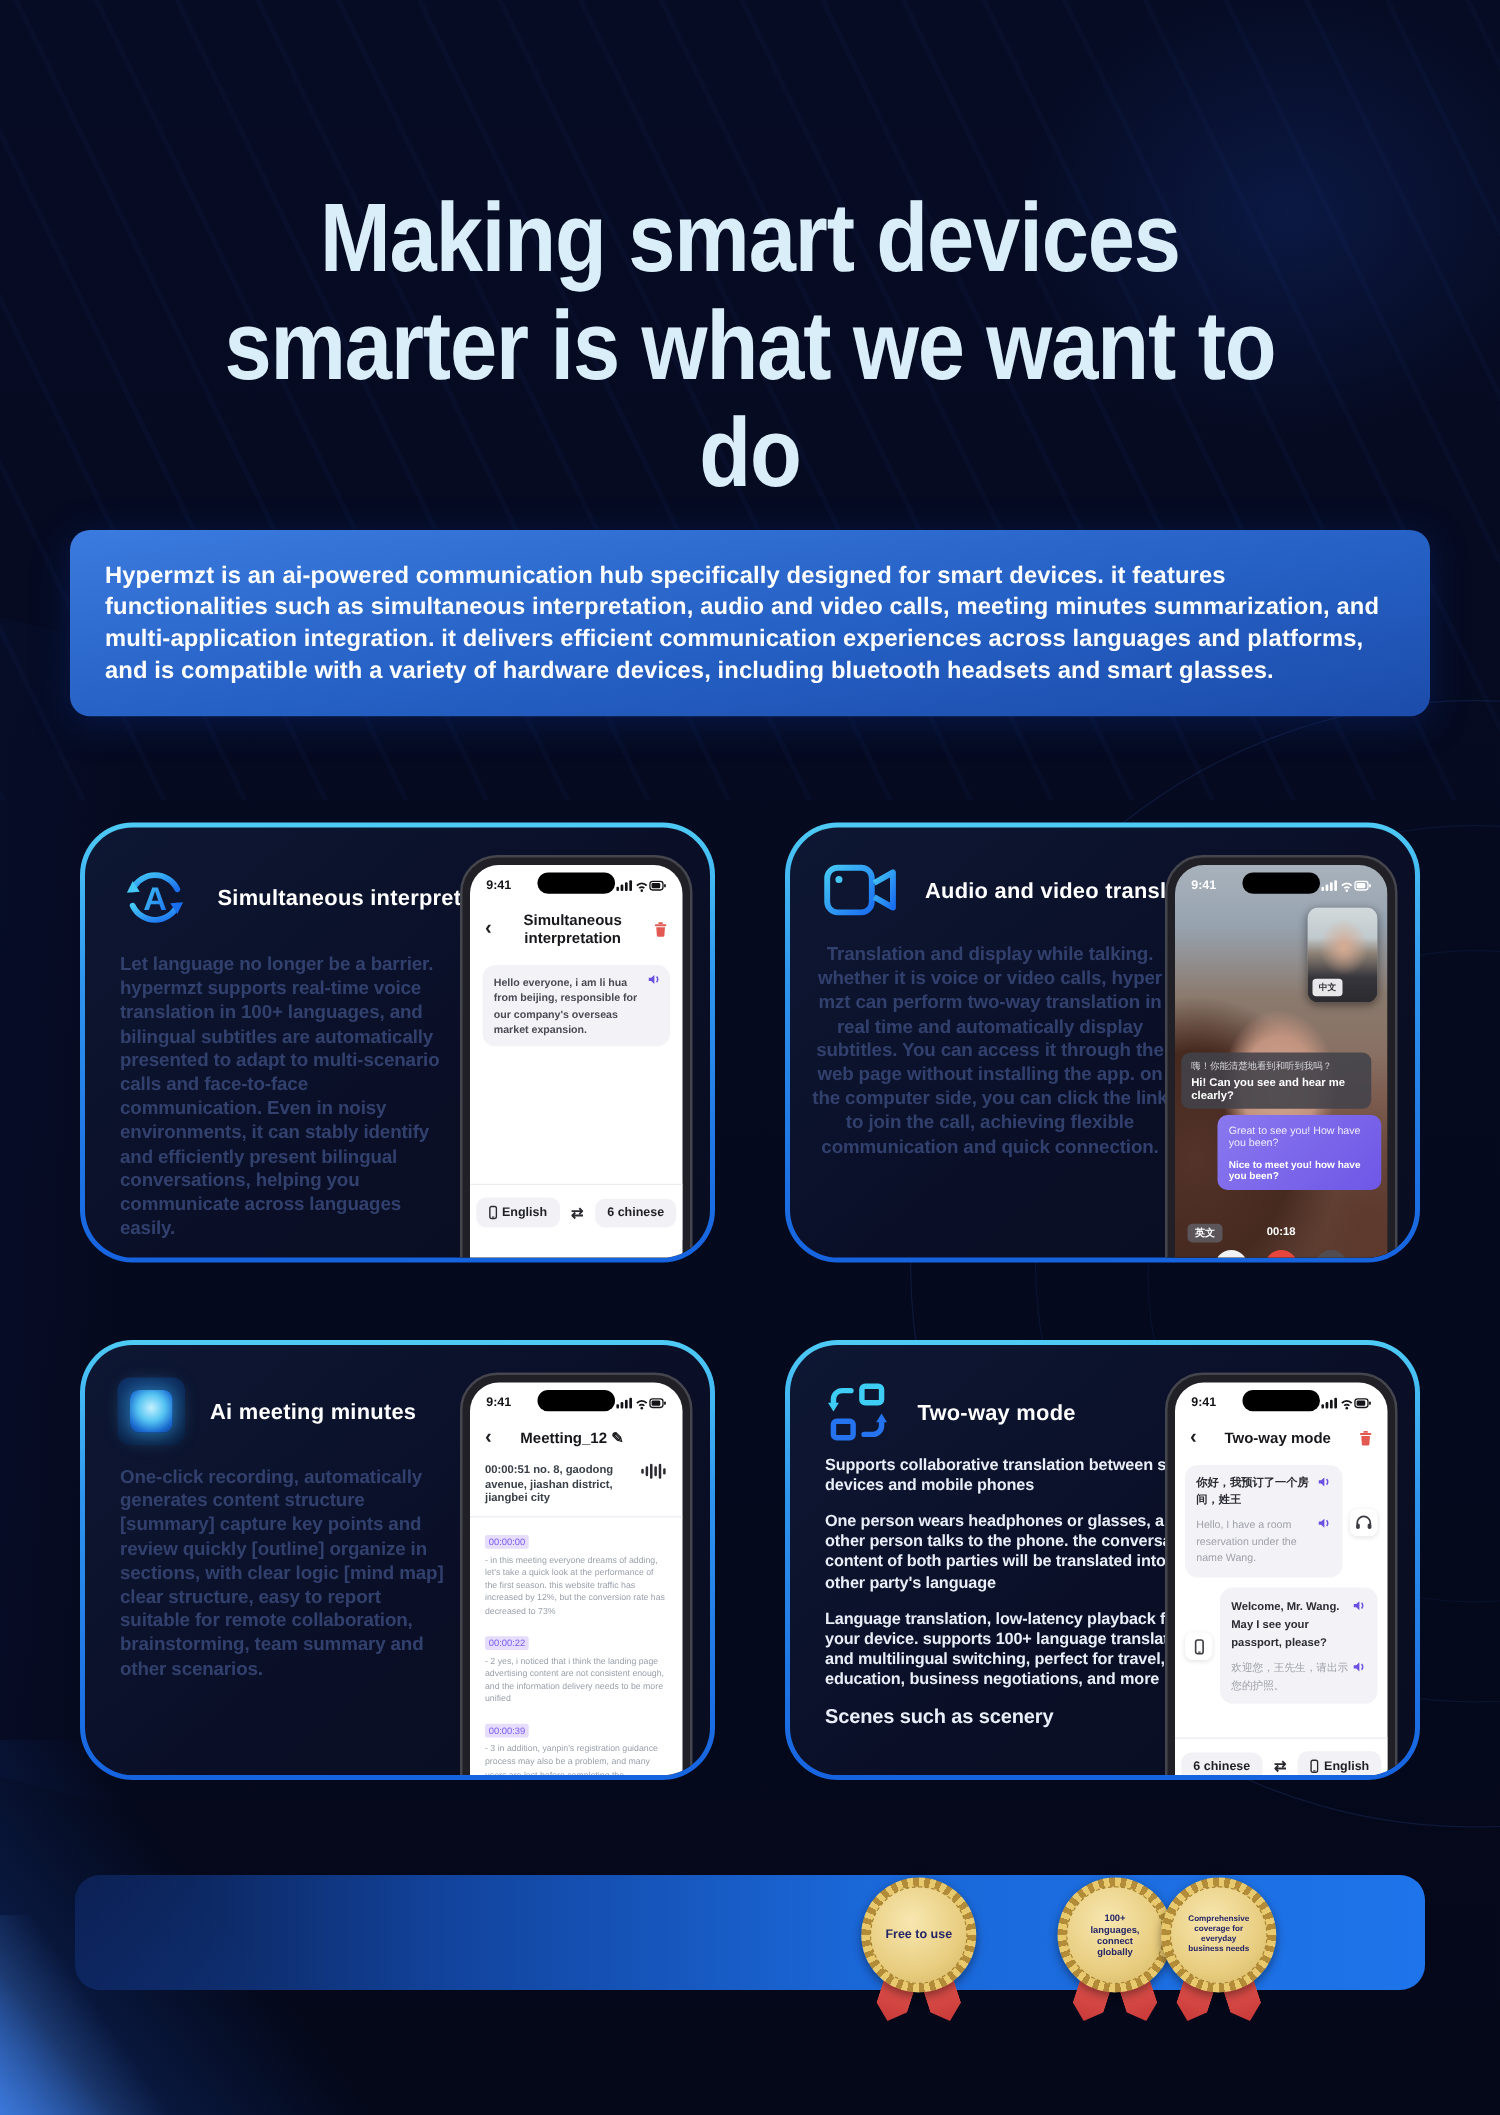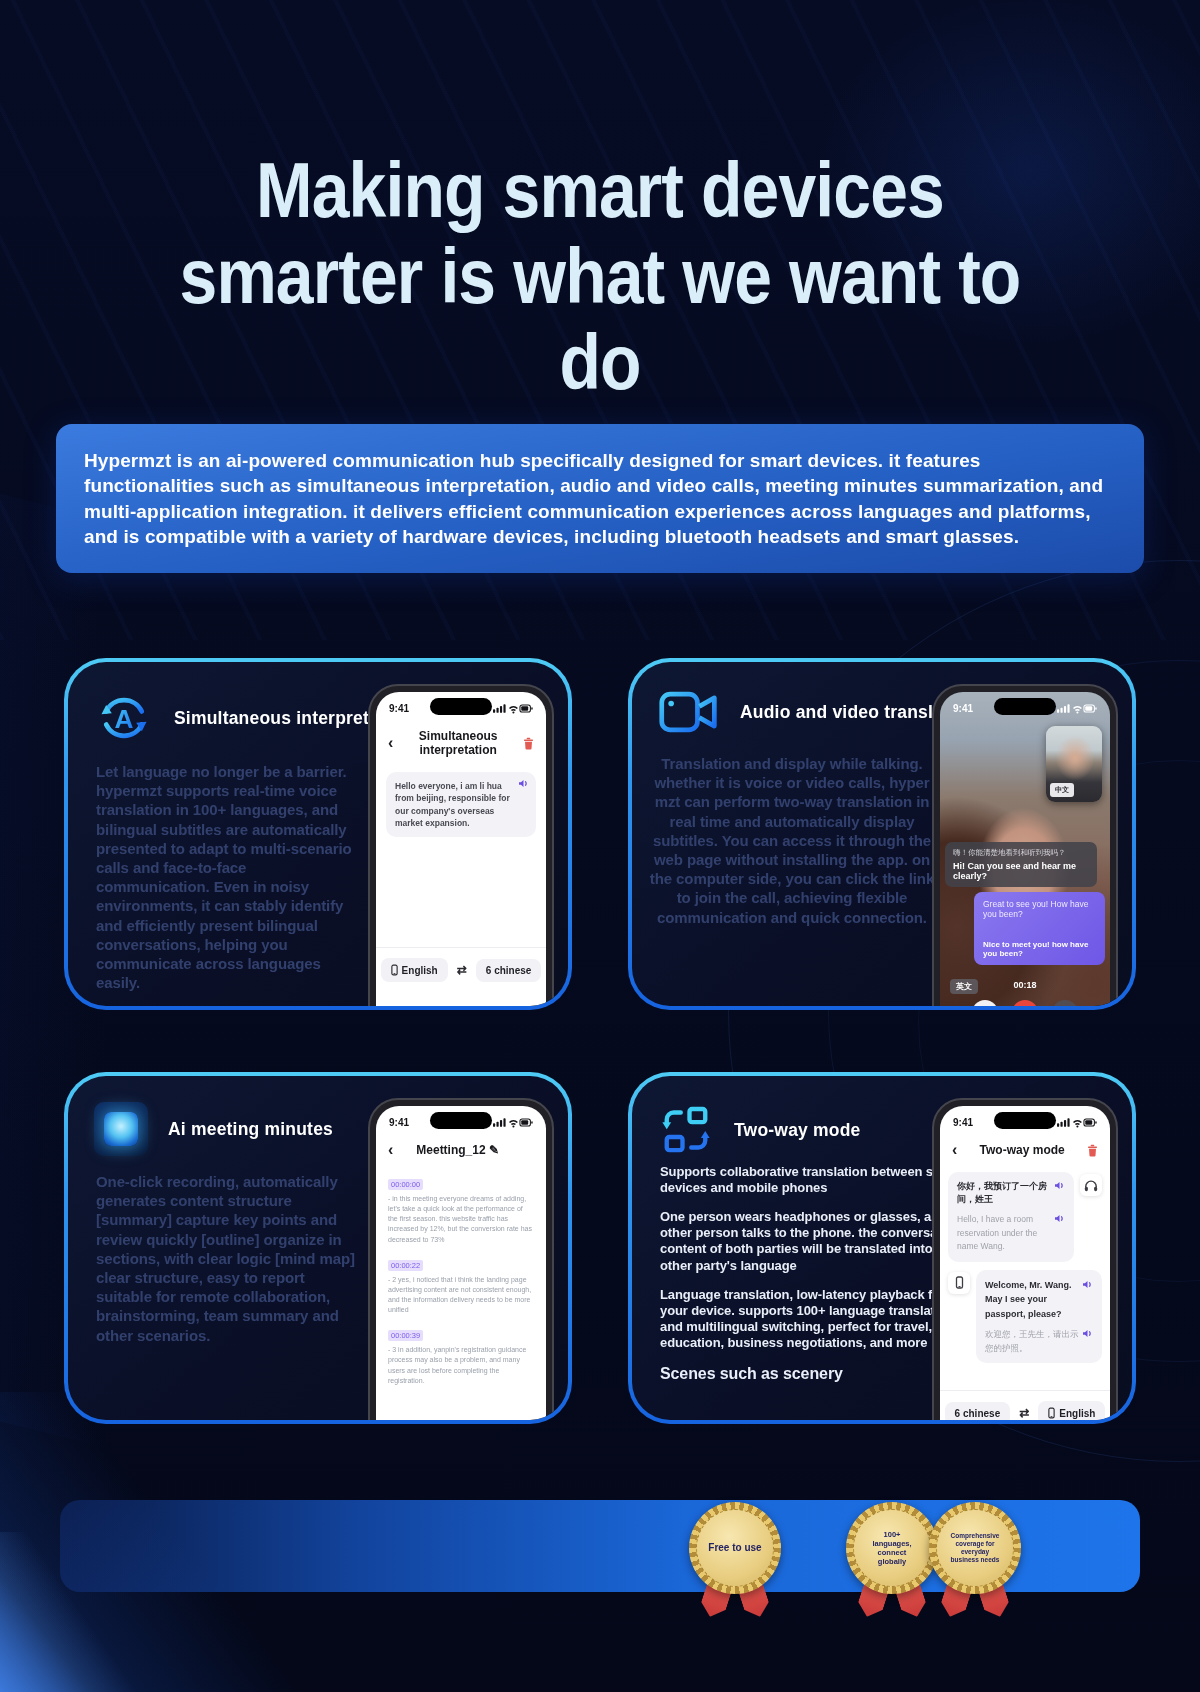--- a/index.html
+++ b/index.html
@@ -91,39 +91,39 @@
     box-shadow:0 2px 8px rgba(0,0,0,.45);}
   .pip-label{position:absolute;bottom:5px;left:4px;background:rgba(242,242,245,.95);color:#2e2e36;
     font-size:7px;font-weight:700;padding:2px 5px;border-radius:3px;}
   .sub1{position:absolute;left:5px;top:150px;width:152px;box-sizing:border-box;border-radius:7px;
     background:rgba(66,66,74,.88);padding:6px 8px;}
   .sub1 .zh{font-size:7.5px;color:#d6d6dc;}
   .sub1 .en{font-size:9px;font-weight:700;color:#fff;margin-top:3px;}
   .sub2{position:absolute;left:34px;right:5px;top:200px;border-radius:8px;
     background:linear-gradient(135deg,#8a78ef 0%,#6e57e6 100%);padding:7px 9px;}
   .sub2 .l1{font-size:8.5px;color:#eeeaff;}
-  .sub2 .l2{font-size:8px;font-weight:700;color:#fff;margin-top:21px;}
+  .sub2 .l2{font-size:8px;font-weight:700;color:#fff;margin-top:8px;}
   .call-label{position:absolute;left:10px;top:287px;background:rgba(96,96,104,.8);color:#fff;
     font-size:8px;font-weight:700;padding:2px 6px;border-radius:4px;}
   .call-timer{position:absolute;left:50%;top:288px;transform:translateX(-50%);
     color:#fff;font-size:9px;font-weight:700;}
   .call-btns{position:absolute;left:0;width:100%;top:308px;display:flex;justify-content:center;gap:14px;}
   .cbtn{width:26px;height:26px;border-radius:50%;}
   .cbtn.white{background:#f2f2f4;}
   .cbtn.red{background:#e8463c;}
   .cbtn.dark{background:rgba(80,80,88,.85);}
   
   .meet-head{display:flex;align-items:flex-start;gap:6px;padding:6px 12px 8px;border-bottom:1px solid #ececf1;}
   .meet-addr{flex:1;font-size:9px;font-weight:700;color:#3a4048;line-height:1.3;}
   .entry{margin:9px 12px 0;}
   .entry .ts{display:inline-block;background:#e6dcfb;color:#7a5cf0;font-size:7.5px;font-weight:400;
     padding:1px 3px;border-radius:2px;}
   .entry .etext{margin-top:3px;font-size:7px;color:#9aa0ab;line-height:1.45;}
   
-  .tw-row{display:flex;align-items:flex-start;gap:6px;margin:8px 8px 0;}
+  .tw-row{display:flex;align-items:center;gap:6px;margin:8px 8px 0;}
   .tw-bubble{flex:1;background:#f3f3f7;border-radius:10px;padding:8px 9px;}
   .tw-line{position:relative;padding-right:13px;}
   .tw-line .spk{position:absolute;top:1px;right:0;}
   .tw-line.zhb{font-size:9px;font-weight:700;color:#2c2c34;}
   .tw-line.enb{font-size:9px;font-weight:700;color:#2c2c34;line-height:1.6;}
   .tw-line.sec{font-size:8.5px;color:#a0a0ab;line-height:1.6;margin-top:7px;}
   .dev-ic{width:22px;height:22px;border-radius:6px;background:#fff;box-shadow:0 1px 4px rgba(0,0,0,.12);
     display:flex;align-items:center;justify-content:center;flex:none;margin-top:2px;}
   
   .band{position:absolute;left:60px;top:1500px;width:1080px;height:92px;border-radius:20px;
@@ -332,20 +332,31 @@
                   <rect x="31" y="2" width="12" height="8" rx="2.4" stroke="#141418" stroke-width="1.2" fill="none"></rect>
                   <rect x="32.5" y="3.5" width="8" height="5" rx="1.2"></rect>
                   <rect x="44" y="4.5" width="1.6" height="3" rx=".8"></rect>
                 </svg>
               </span>
             </div>
             <div class="navrow">
               <span class="back">‹</span>
               <span class="nav-title"><span>Meetting_12</span> <span>✎</span></span>
               <span class="nav-spacer"></span>
+            </div>
+            <div class="meet-head">
+              <span class="meet-addr">00:00:51 no. 8, gaodong avenue, jiashan district, jiangbei city</span>
+              <svg width="22" height="14" viewBox="0 0 22 14" fill="#2a2a30">
+                <rect x="1" y="5" width="2" height="4" rx="1"></rect>
+                  <rect x="4.5" y="3" width="2" height="8" rx="1"></rect>
+                <rect x="8" y="1" width="2" height="12" rx="1"></rect>
+                  <rect x="11.5" y="3" width="2" height="8" rx="1"></rect>
+                <rect x="15" y="1" width="2" height="12" rx="1"></rect>
+                  <rect x="18.5" y="4.5" width="2" height="5" rx="1"></rect>
+              </svg>
             </div>
             <div class="entry">
               <span class="ts">00:00:00</span>
               <div class="etext">- in this meeting everyone dreams of adding, let's take a quick look at the performance of the first season. this website traffic has increased by 12%, but the conversion rate has decreased to 73%</div>
             </div>
             <div class="entry">
               <span class="ts">00:00:22</span>
               <div class="etext">- 2 yes, i noticed that i think the landing page advertising content are not consistent enough, and the information delivery needs to be more unified</div>
             </div>
             <div class="entry">

